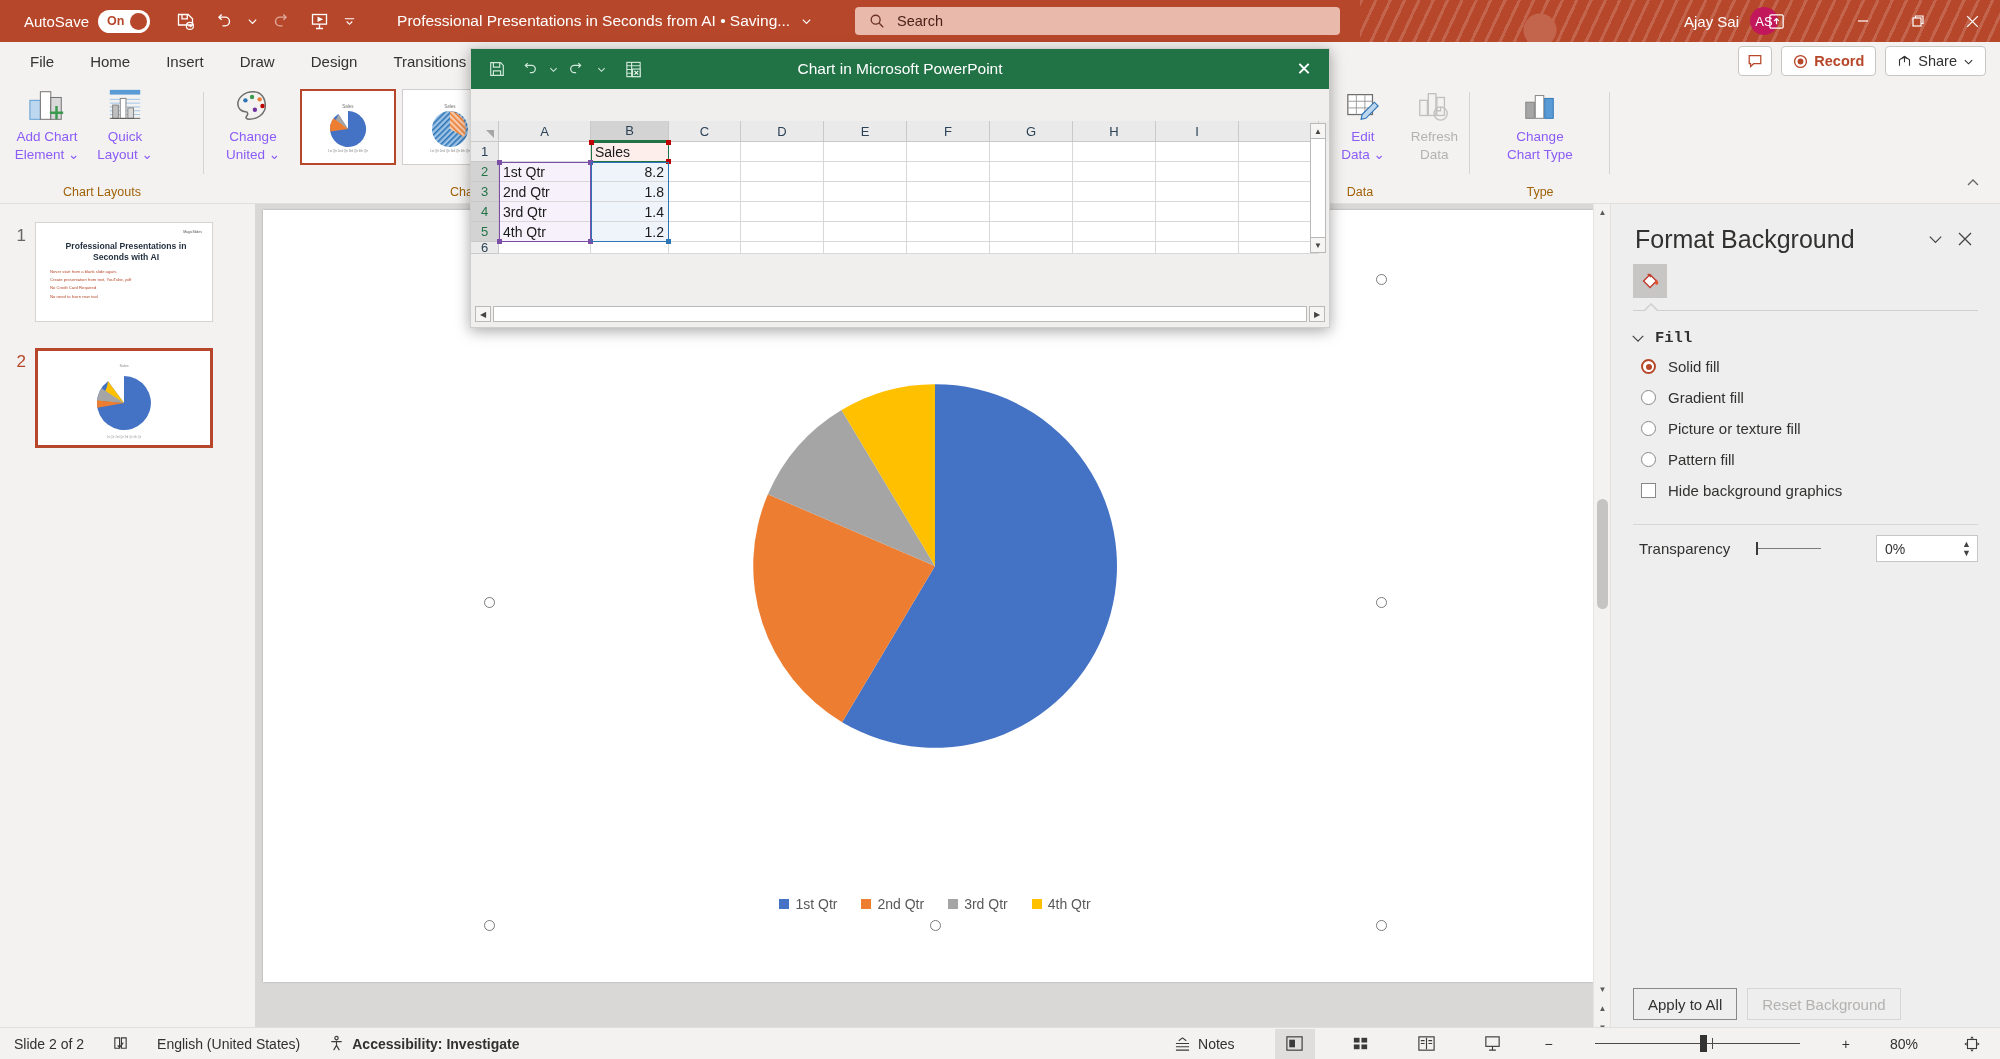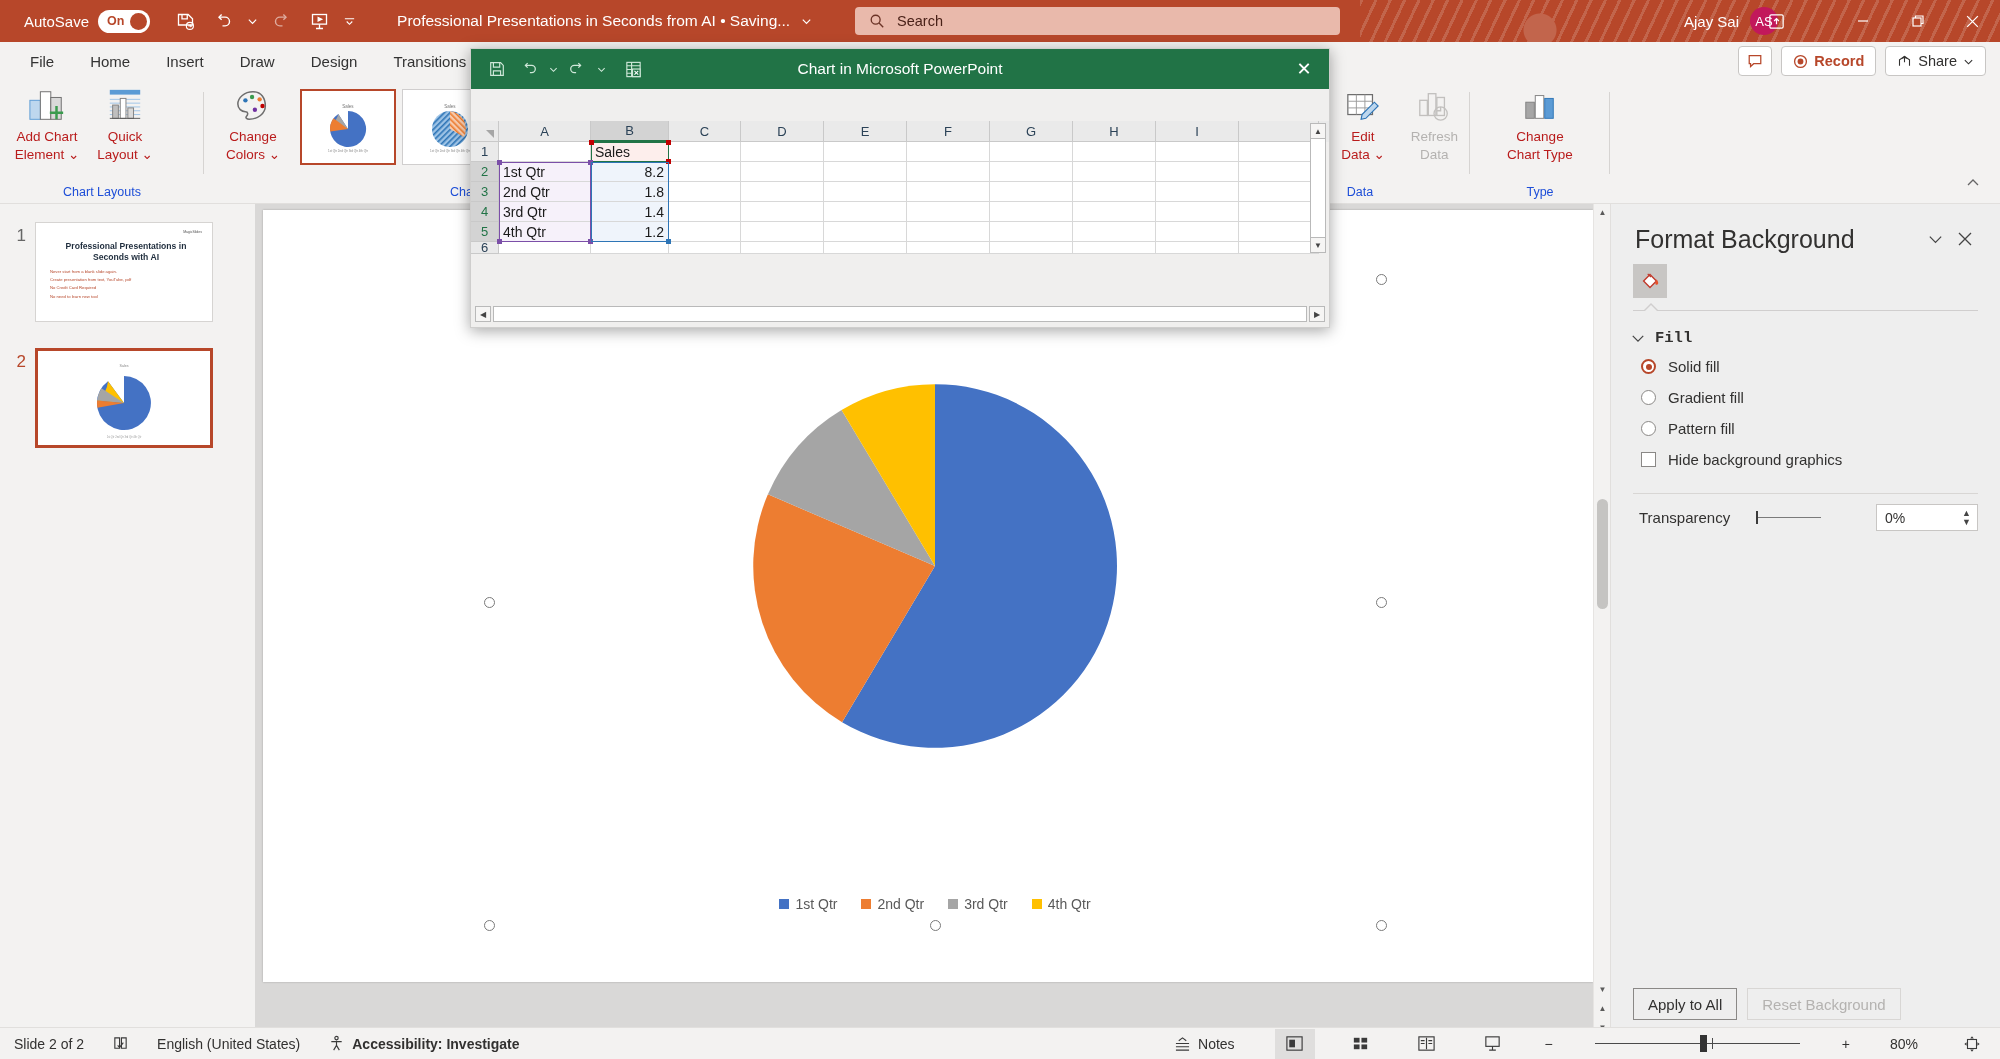--- a/index.html
+++ b/index.html
@@ -75,25 +75,25 @@
   .rc-btn.icon-only { width:34px; justify-content:center; padding:0; }
   .rc-record { color:#b7472a; font-weight:bold; }
 
   
   .ribbon {
     position:absolute; left:0; top:80px; width:2000px; height:124px;
     background:#f3f2f1; border-bottom:1px solid #e1dfdd;
   }
   .rgroup { position:absolute; top:0; height:124px; }
   .rg-items { display:flex; align-items:flex-start; height:96px; padding-top:6px; }
-  .rg-label { position:absolute; bottom:5px; width:100%; text-align:center; font-size:12.5px; color:#1d4ed8; }
+  .rg-label { position:absolute; bottom:5px; width:100%; text-align:center; font-size:12.5px; color:#a16207; }
   .rg-sep { position:absolute; top:12px; width:1px; height:82px; background:#d6d4d2; }
   .big-btn {
     width:78px; display:flex; flex-direction:column; align-items:center; gap:3px;
-    font-size:13.5px; color:#b91c1c; text-align:center; line-height:1.12;
+    font-size:13.5px; color:#8b5cf6; text-align:center; line-height:1.12;
   }
   .big-btn .ic { height:40px; display:flex; align-items:center; justify-content:center; }
   .big-btn.dim { color:#b4b2b0; }
   .gallery-item {
     width:96px; height:76px; border:1px solid #d0cece; background:#fff; margin-right:6px;
     display:flex; align-items:center; justify-content:center; position:relative;
   }
   .gallery-item.sel { border:2px solid #b7472a; }
 
   
@@ -428,21 +428,21 @@
           <svg width="40" height="36" viewBox="0 0 42 38">
             <path d="M21 4c-9 0-16 6-16 13 0 5 4 8 8 8 3 0 3 3 1 5-1 1 0 3 3 3 9 0 17-6 17-14S30 4 21 4z" fill="none" stroke="#6d6d6d" stroke-width="1.6"></path>
             <circle cx="13" cy="13" r="2.3" fill="#2e75b6"></circle>
             <circle cx="20" cy="9.5" r="2.3" fill="#3a9b4e"></circle>
             <circle cx="28" cy="12" r="2.3" fill="#ed7d31"></circle>
             <circle cx="31" cy="19" r="2.3" fill="#c00000"></circle>
             <circle cx="23" cy="23" r="2.3" fill="#7030a0"></circle>
           </svg>
         </span>
         <span>Change</span>
-        <span>Colors ⌄</span>
+        <span>United ⌄</span>
       </div>
       <div style="display:flex; padding-top:3px; margin-left:8px;">
         <div class="gallery-item sel">
           <svg width="82" height="62" viewBox="0 0 82 62">
             <text x="41" y="12" font-size="4.5" fill="#777" text-anchor="middle" font-family="sans-serif">Sales</text>
             <g transform="translate(41,33)">
               <path d="M0 0 L0 -18 A18 18 0 1 1 -9.7 -15.1 Z" fill="#4472c4"></path>
               <path d="M0 0 L-9.7 -15.1 A18 18 0 0 1 -17.6 -3.7 Z" fill="#a5a5a5" transform="rotate(0)"></path>
             </g>
             <g transform="translate(41,33)">
@@ -671,20 +671,24 @@
   <div class="fp-opt">
     <span class="radio on"></span>
     <span>Solid fill</span>
   </div>
   <div class="fp-opt">
     <span class="radio"></span>
     <span>Gradient fill</span>
   </div>
   <div class="fp-opt">
     <span class="radio"></span>
+    <span>Picture or texture fill</span>
+  </div>
+  <div class="fp-opt">
+    <span class="radio"></span>
     <span>Pattern fill</span>
   </div>
   <div class="fp-opt">
     <span class="chk"></span>
     <span>Hide background graphics</span>
   </div>
 
   <div style="margin:18px 22px 0 22px; border-top:1px solid #d8d6d4;"></div>
 
 

